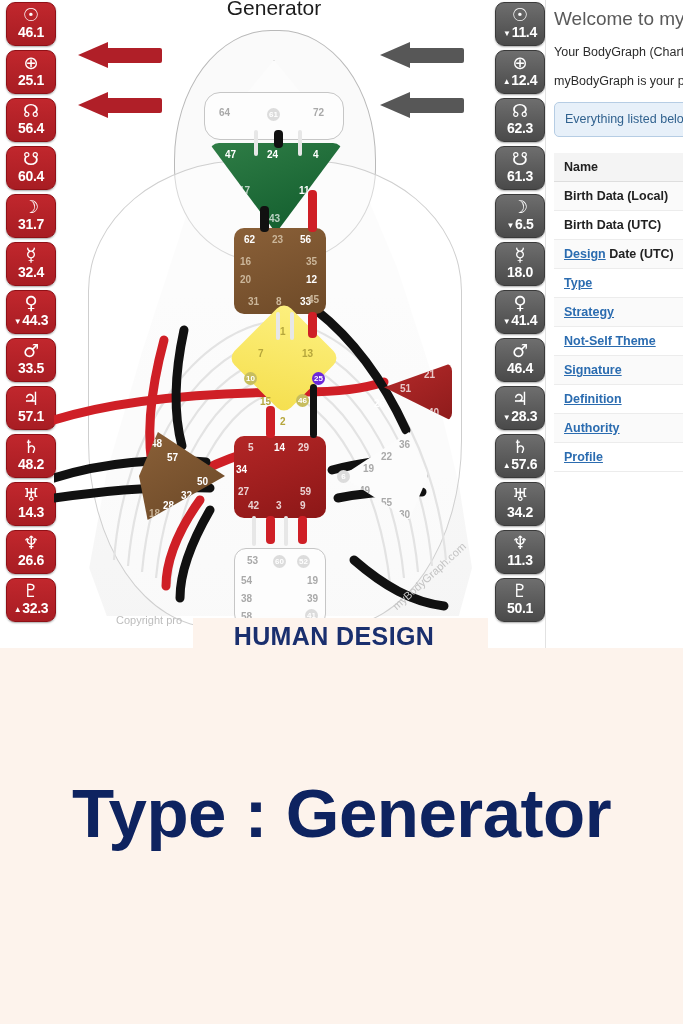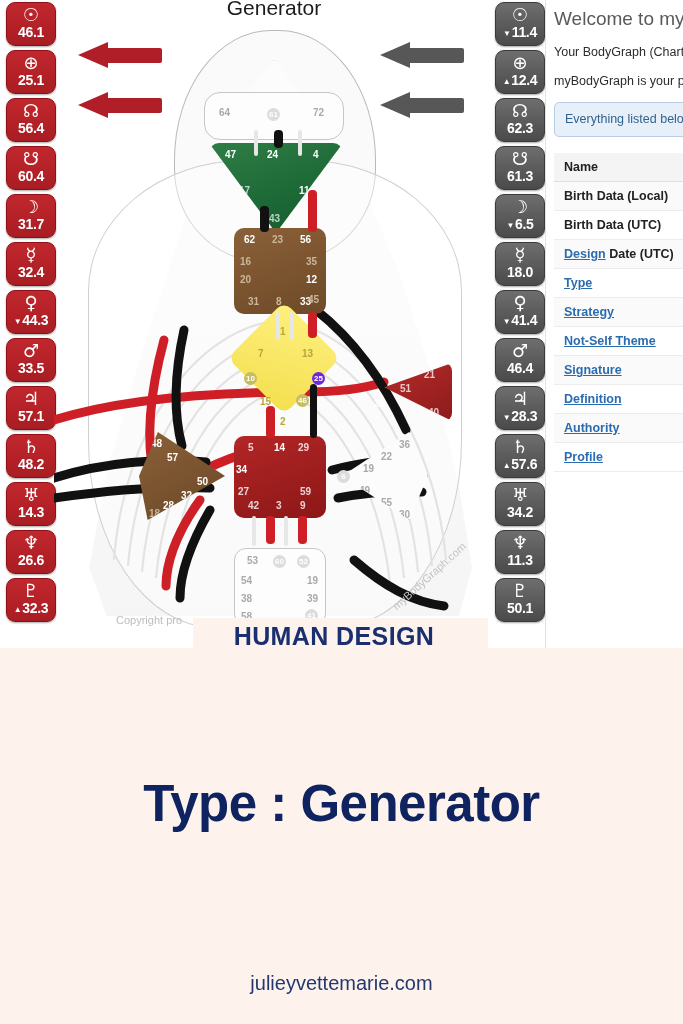--- a/index.html
+++ b/index.html
@@ -193,21 +193,21 @@
   }
   #hd-text{
     position:absolute;left:0;top:622px;width:668px;text-align:center;
     font-size:25px;font-weight:bold;color:#1a2f6e;letter-spacing:.4px;
   }
 
   
   #lower{position:absolute;left:0;top:648px;width:683px;height:376px;background:#fdf3ec;}
   #type-line{
     position:absolute;left:0;top:126px;width:683px;text-align:center;
-    font-size:51px;font-weight:bold;color:#0e2360;letter-spacing:-.5px;
+    font-size:69px;font-weight:bold;color:#0e2360;letter-spacing:-.5px;
   }
   #site-line{
     position:absolute;left:0;top:324px;width:683px;text-align:center;
     font-size:20px;color:#24386e;
   }
 </style>
 </head>
 <body>
 
 <div id="app-screenshot">
@@ -536,14 +536,13 @@
     </div>
   </div>
 
   <div id="hd-band"></div>
 </div>
 
 <div id="hd-text">HUMAN DESIGN</div>
 
 <div id="lower">
   <div id="type-line">Type : Generator</div>
-  <div id="site-line">julieyvettemarie.com</div>
 </div>
 
 </body></html>

